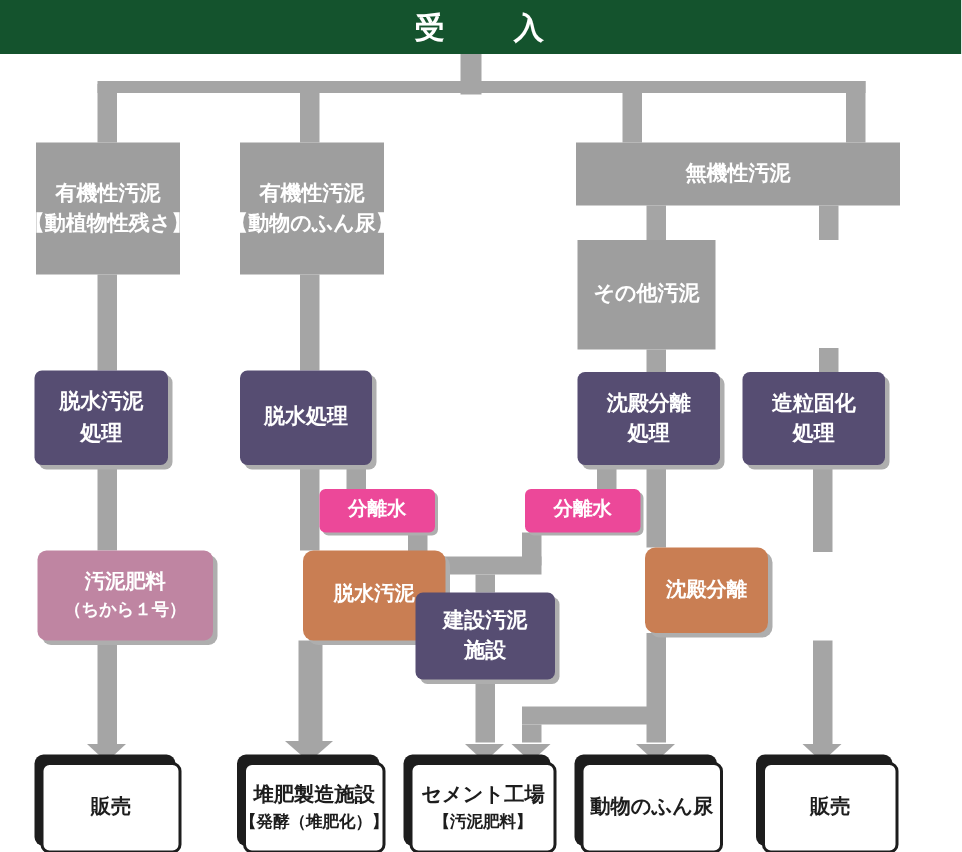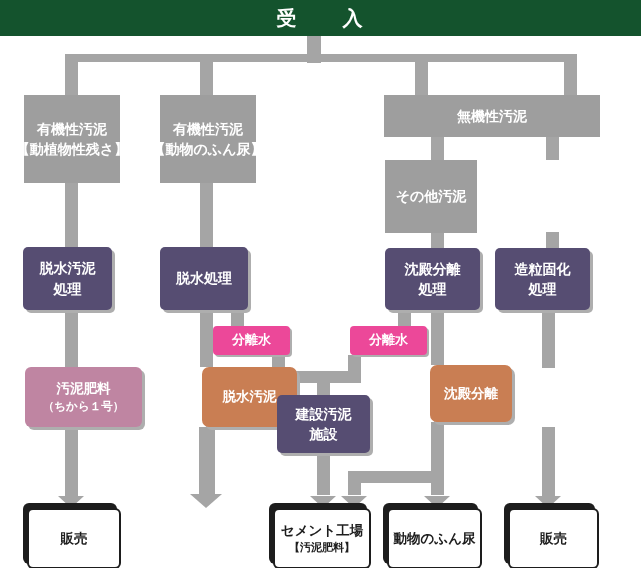--- a/index.html
+++ b/index.html
@@ -136,20 +136,24 @@
     <span>建設汚泥</span>
     <span>施設</span>
   </div>
   <div class="node orange" style="left:388px;top:365px;width:82px;height:57px">
     <span>沈殿分離</span>
   </div>
 
   <div class="node white" style="left:27px;top:508px;width:90px;height:57px">
     <span>販売</span>
   </div>
+  <div class="node white" style="left:162px;top:508px;width:91px;height:57px">
+    <span>堆肥製造施設</span>
+    <span class="sub">【発酵（堆肥化）】</span>
+  </div>
   <div class="node white" style="left:273px;top:508px;width:94px;height:57px">
     <span>セメント工場</span>
     <span class="sub">【汚泥肥料】</span>
   </div>
   <div class="node white" style="left:387px;top:508px;width:91px;height:57px">
     <span>動物のふん尿</span>
   </div>
   <div class="node white" style="left:508px;top:508px;width:87px;height:57px">
     <span>販売</span>
   </div>

